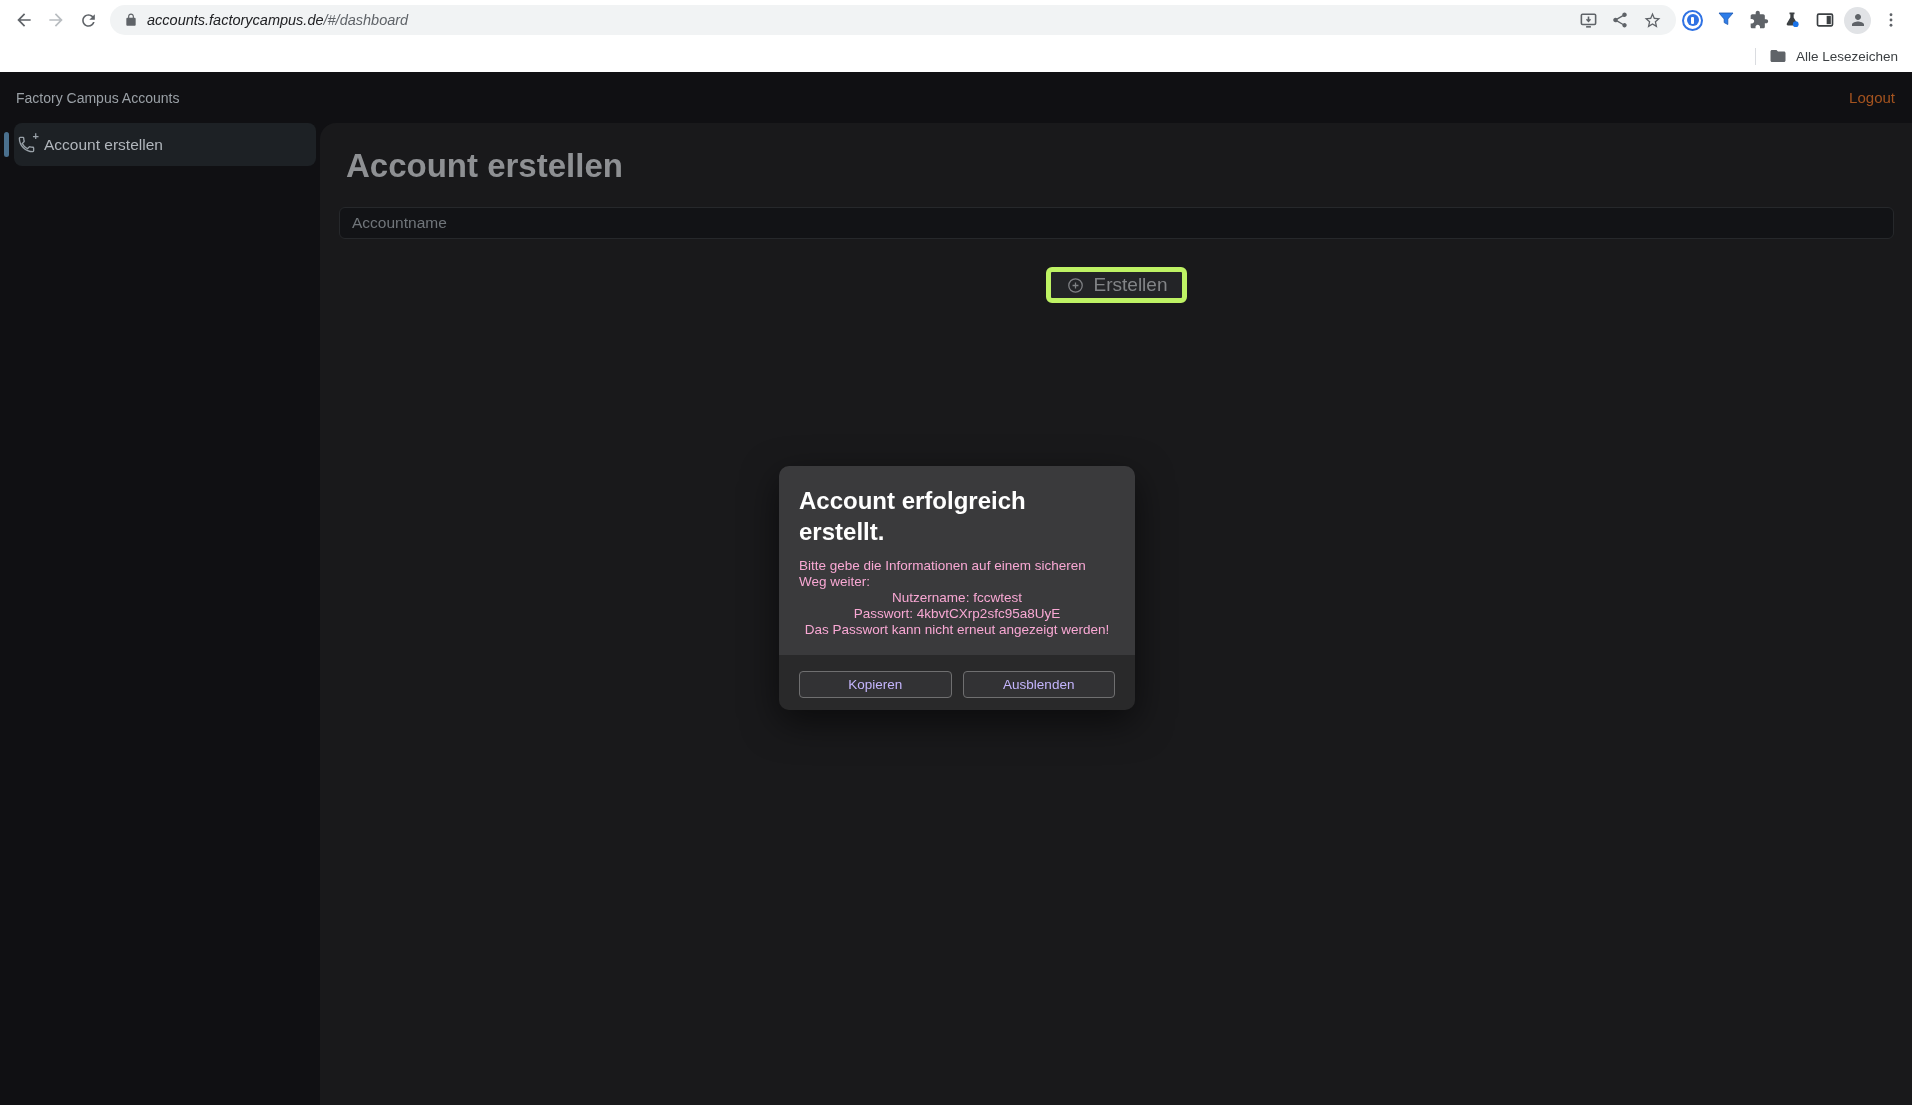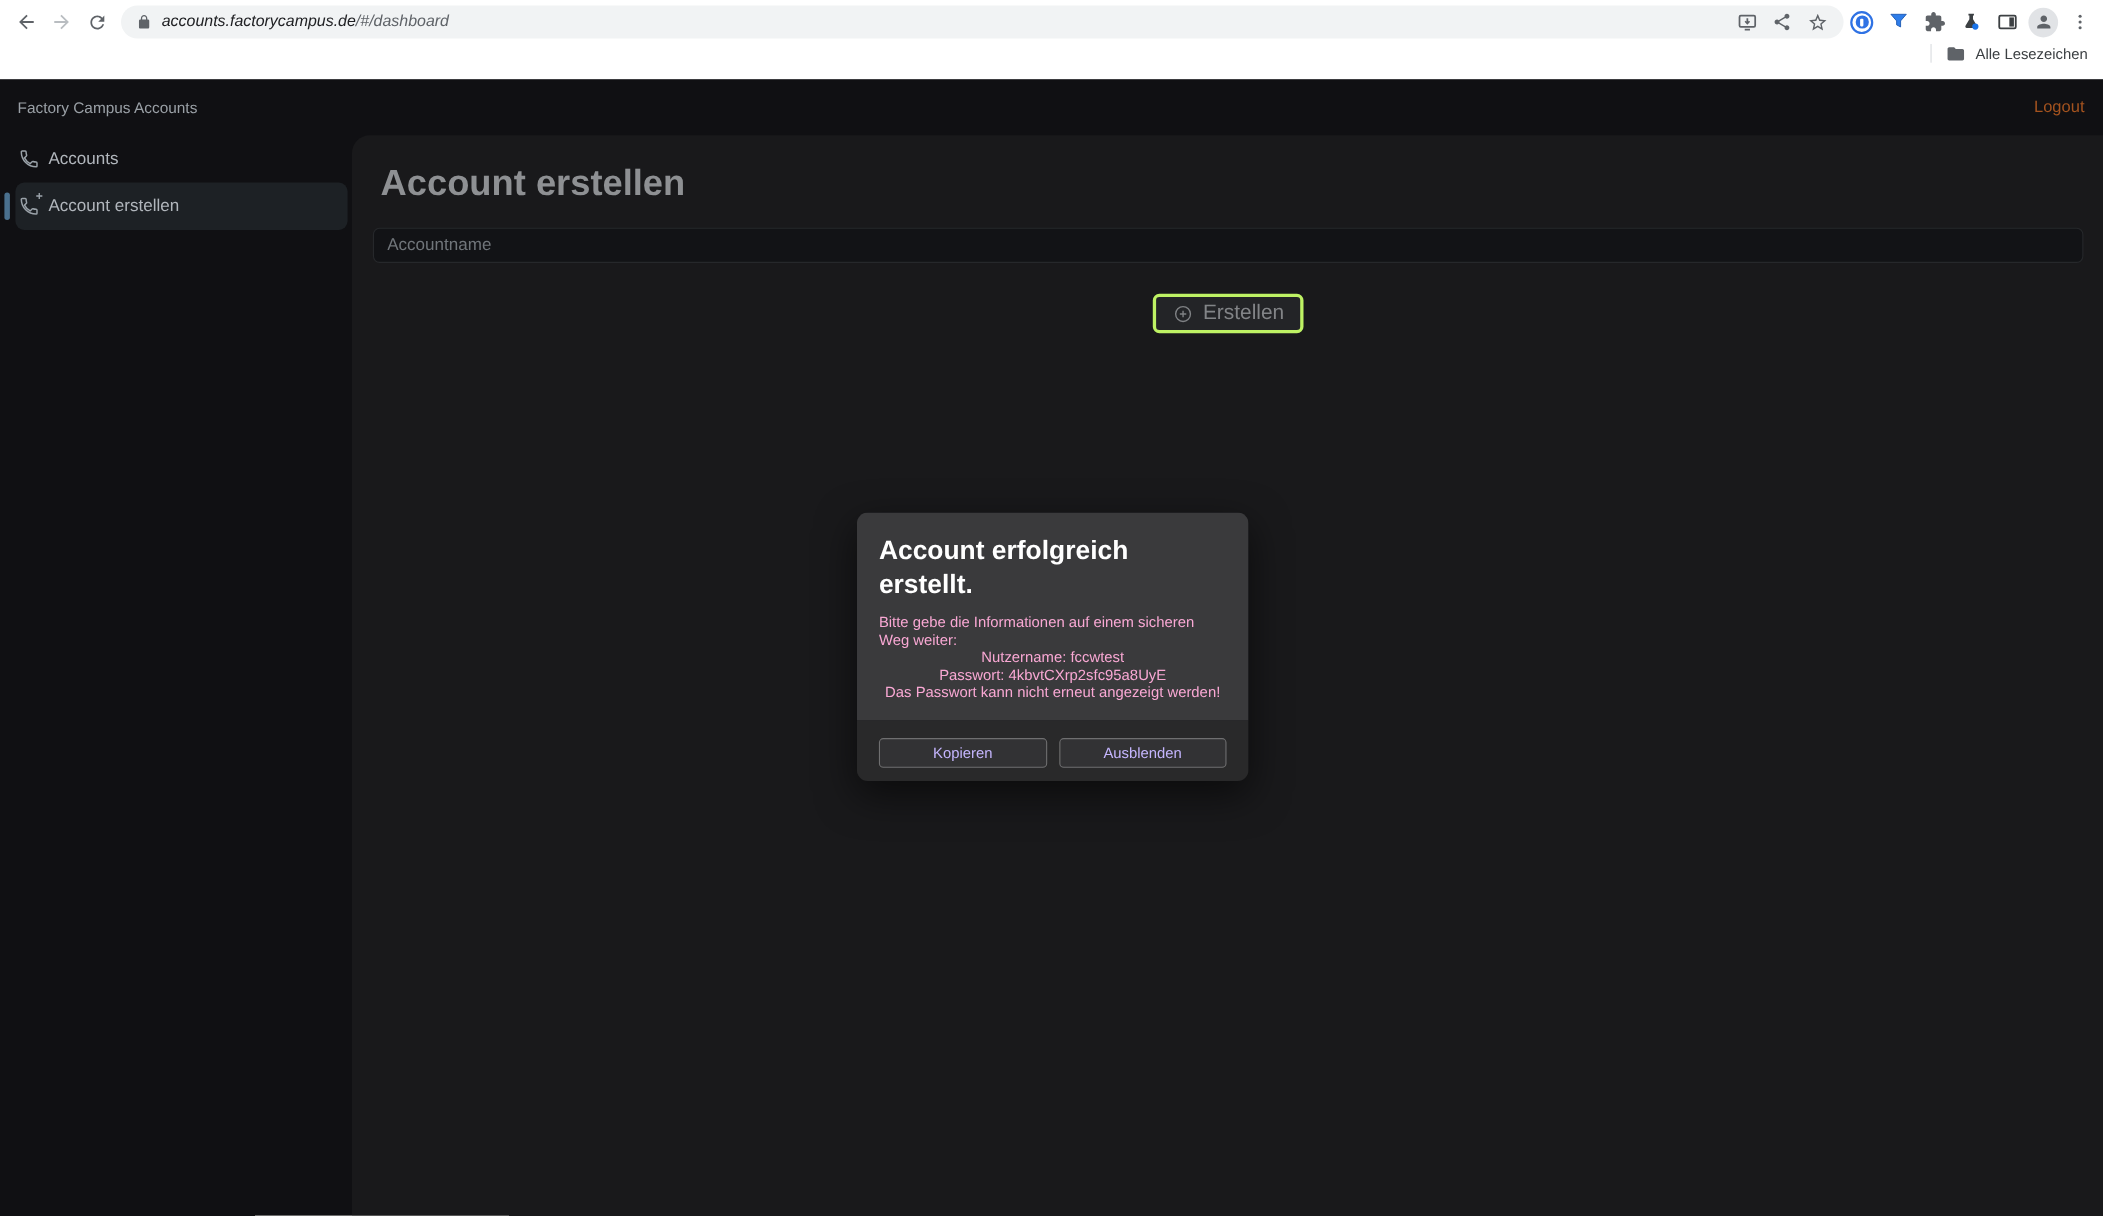--- a/index.html
+++ b/index.html
@@ -24,21 +24,21 @@
   .pill-actions { display:flex; align-items:center; gap:4px; }
   .pill-btn { width:28px; height:28px; display:flex; align-items:center; justify-content:center; border-radius:50%; cursor:pointer; }
   .ext-bar { display:flex; align-items:center; }
   .ext-btn { width:33px; height:36px; display:flex; align-items:center; justify-content:center; cursor:pointer; }
   .op-icon { width:21px; height:21px; border-radius:50%; border:2px solid #2f72e4; background:#fff; position:relative; }
   .op-icon::after { content:''; position:absolute; inset:2.5px; border-radius:50%; background:#2f72e4; }
   .op-icon::before { content:''; position:absolute; left:50%; top:5px; bottom:5px; width:3px; margin-left:-1.5px; background:#fff; z-index:2; border-radius:1px; }
   .avatar-circle { width:27px; height:27px; border-radius:50%; background:#e1e3e6; display:flex; align-items:center; justify-content:center; }
 
   
-  .bookmarks-bar { height:32px; background:#ffffff; display:flex; align-items:flex-start; justify-content:flex-end; padding-right:14px; }
+  .bookmarks-bar { height:32px; background:#ffffff; display:flex; align-items:center; justify-content:flex-end; padding-right:14px; }
   .bm-divider { width:1px; height:17px; background:#dadce0; margin-right:13px; }
   .all-bookmarks { display:flex; align-items:center; gap:9px; cursor:pointer; color:#3c4043; font-size:13.5px; }
 
   
   .app { position:absolute; top:72px; left:0; right:0; bottom:0; background:#101013; }
   .app-header { height:51px; display:flex; align-items:center; justify-content:space-between; padding:0 17px 0 16px; }
   .app-title { color:#9aa0a6; font-size:14px; }
   .logout-link { color:#a4531f; font-size:15px; cursor:pointer; }
 
   .app-body { position:absolute; top:51px; left:0; right:0; bottom:0; display:flex; }
@@ -62,21 +62,21 @@
   .accountname-input {
     display:block; width:100%; height:32px; margin-top:22px;
     background:#121316; border:1px solid #26282b; border-radius:6px;
     color:#eab308; font-size:15.5px; padding:0 12px; outline:none;
     font-family:"Liberation Sans", sans-serif;
   }
   .accountname-input::placeholder { color:#70757a; }
   .create-row { margin-top:28px; display:flex; justify-content:center; }
   .create-btn {
     display:flex; align-items:center; gap:9px; height:36px; padding:0 15px;
-    background:#232427; border:3px solid #bef264; border-radius:6px;
+    background:#232427; border:5px solid #bef264; border-radius:6px;
     color:#828487; font-size:19px; cursor:pointer; font-family:"Liberation Sans", sans-serif;
   }
 
   
   .dialog {
     position:absolute; left:779px; top:466px; width:356px; z-index:10;
     border-radius:10px; overflow:hidden; box-shadow:0 12px 36px rgba(0,0,0,0.55);
   }
   .dialog-body { background:#3a3a3c; padding:19px 20px 17px; }
   .dialog-title { margin:0; color:#ffffff; font-size:24px; line-height:31px; font-weight:bold; }
@@ -191,26 +191,20 @@
 </div>
 
 <div class="app">
   <div class="app-header">
     <span class="app-title">Factory Campus Accounts</span>
     <span class="logout-link">Logout</span>
   </div>
 
   <div class="app-body">
     <div class="sidebar">
-      <div class="side-item">
-        <svg width="19" height="19" viewBox="0 0 24 24">
-            <path d="M6.62 10.79c1.44 2.83 3.76 5.14 6.59 6.59l2.2-2.2c.27-.27.67-.36 1.02-.24 1.12.37 2.33.57 3.57.57.55 0 1 .45 1 1V20c0 .55-.45 1-1 1-9.39 0-17-7.61-17-17 0-.55.45-1 1-1h3.5c.55 0 1 .45 1 1 0 1.25.2 2.45.57 3.57.11.35.03.74-.25 1.02l-2.2 2.2z" fill="none" stroke="#9aa2a9" stroke-width="1.7"></path>
-          </svg>
-        <span>Accounts</span>
-      </div>
       <div class="side-item active">
         <span class="active-bar"></span>
         <span class="phone-add-wrap">
           <svg width="19" height="19" viewBox="0 0 24 24">
               <path d="M6.62 10.79c1.44 2.83 3.76 5.14 6.59 6.59l2.2-2.2c.27-.27.67-.36 1.02-.24 1.12.37 2.33.57 3.57.57.55 0 1 .45 1 1V20c0 .55-.45 1-1 1-9.39 0-17-7.61-17-17 0-.55.45-1 1-1h3.5c.55 0 1 .45 1 1 0 1.25.2 2.45.57 3.57.11.35.03.74-.25 1.02l-2.2 2.2z" fill="none" stroke="#9aa2a9" stroke-width="1.7"></path>
             </svg>
           <span class="plus">+</span>
         </span>
         <span>Account erstellen</span>
       </div>

